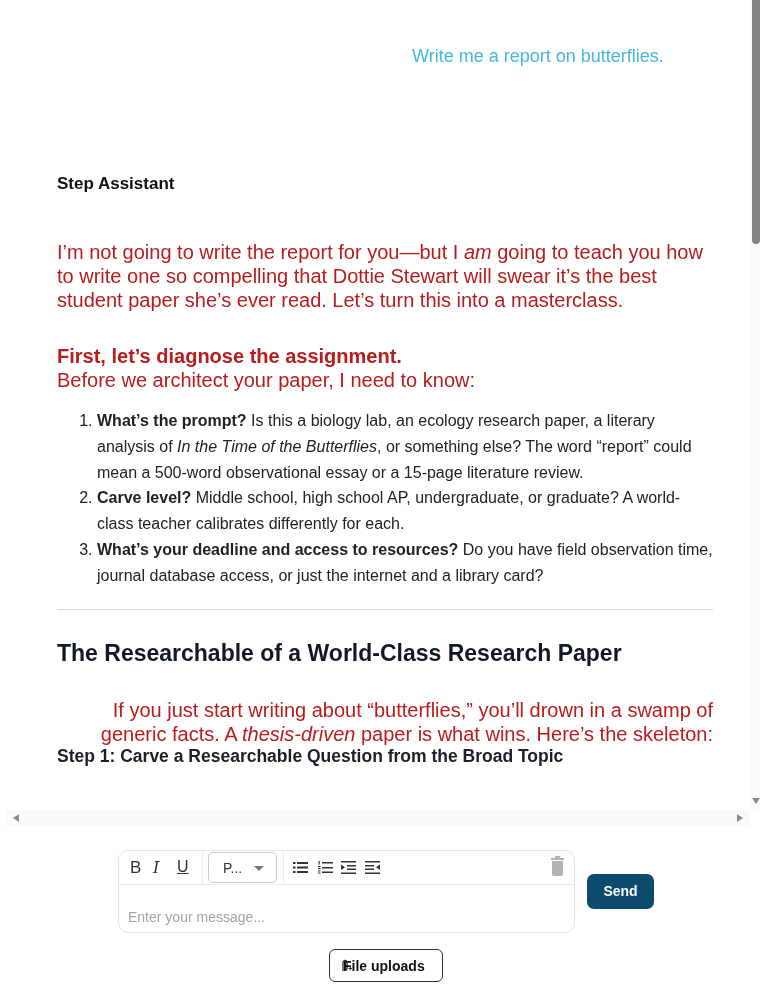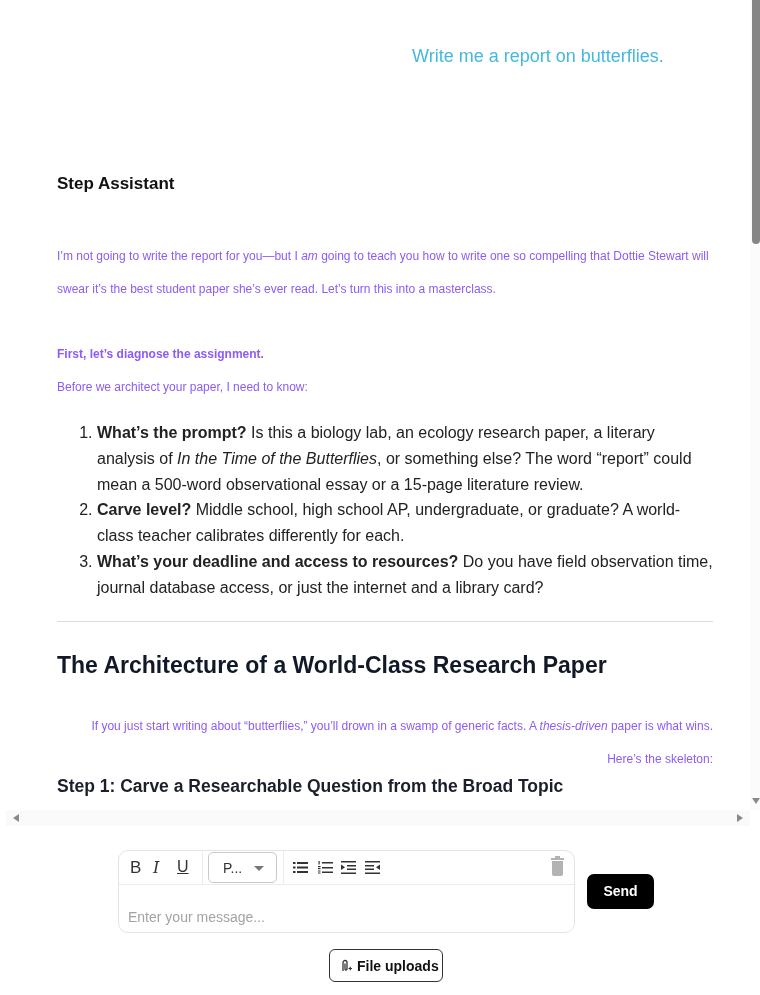--- a/index.html
+++ b/index.html
@@ -13,21 +13,21 @@
     .vscroll .arrow-down { position: absolute; left: 2px; top: 798px; width: 0; height: 0; border-left: 4px solid transparent; border-right: 4px solid transparent; border-top: 6px solid #8a8a8a; }
 
     .hscroll { position: absolute; left: 6px; top: 810px; width: 744px; height: 16px; background: #fafafa; }
     .hscroll .arrow-left { position: absolute; left: 7px; top: 4px; width: 0; height: 0; border-top: 4px solid transparent; border-bottom: 4px solid transparent; border-right: 6px solid #8a8a8a; }
     .hscroll .arrow-right { position: absolute; left: 731px; top: 4px; width: 0; height: 0; border-top: 4px solid transparent; border-bottom: 4px solid transparent; border-left: 6px solid #8a8a8a; }
 
     .user-msg { position: absolute; left: 412px; top: 46px; font-size: 18px; color: #45b8de; white-space: nowrap; }
 
     .assistant { position: absolute; left: 57px; top: 174px; width: 656px; }
     .assistant-name { font-size: 17px; font-weight: bold; color: #111; margin-bottom: 46px; }
-    .p { font-size: 12px; line-height: 33px; color: #8b5cf6; }
+    .p { font-size: 20px; line-height: 24px; color: #b91c1c; }
     .p + .p { margin-top: 32px; }
     .p.tight { margin-top: 0; }
     .bold { font-weight: bold; }
     em { font-style: italic; }
 
     ol.questions { margin: 16px 0 0 0; padding-left: 40px; font-size: 16px; line-height: 25.8px; color: #222; }
     ol.questions li { padding-left: 0; }
 
     .divider { border: none; border-top: 1px solid #dcdcdc; margin: 20px 0 0 0; }
 
@@ -45,25 +45,25 @@
     .format-select { position: absolute; left: 89px; top: 1px; width: 69px; height: 31px; border: 1px solid #c9c9c9; border-radius: 5px; font-size: 14px; color: #333; padding: 7px 0 0 14px; cursor: pointer; }
     .format-select .caret { position: absolute; right: 12px; top: 13px; width: 0; height: 0; border-left: 5px solid transparent; border-right: 5px solid transparent; border-top: 5px solid #777; }
     .list-icon { position: absolute; top: 10px; width: 15px; height: 13px; cursor: pointer; }
     .trash { position: absolute; left: 432px; top: 6px; width: 13px; height: 19px; cursor: pointer; }
     .trash .lid { position: absolute; left: 0; top: 1px; width: 13px; height: 2px; background: #b3b3b3; }
     .trash .handle { position: absolute; left: 4px; top: -1px; width: 5px; height: 2px; background: #b3b3b3; }
     .trash .can { position: absolute; left: 1px; top: 4px; width: 11px; height: 15px; background: #b3b3b3; border-radius: 0 0 2px 2px; }
     .msg-input { position: absolute; left: 0; top: 35px; width: 455px; height: 46px; border: none; outline: none; background: transparent; font-family: "Liberation Sans", sans-serif; font-size: 14px; padding: 15px 0 0 9px; color: #333; }
     .msg-input::placeholder { color: #a3a3a3; }
 
-    .send-btn { position: absolute; left: 587px; top: 874px; width: 67px; height: 35px; background: #000000; color: #fff; font-size: 14px; font-weight: bold; border-radius: 7px; border: none; text-align: center; line-height: 35px; cursor: pointer; }
+    .send-btn { position: absolute; left: 587px; top: 874px; width: 67px; height: 35px; background: #0c4a6e; color: #fff; font-size: 14px; font-weight: bold; border-radius: 7px; border: none; text-align: center; line-height: 35px; cursor: pointer; }
 
     .file-btn { position: absolute; left: 329px; top: 949px; width: 114px; height: 33px; border: 1px solid #333; border-radius: 6px; background: #fff; font-size: 14px; font-weight: bold; color: #111; cursor: pointer; }
     .file-btn .clip { position: absolute; left: 10px; top: 9px; width: 12px; height: 14px; }
-    .file-btn .label { position: absolute; left: 27px; top: 8px; }
+    .file-btn .label { position: absolute; left: 13px; top: 8px; }
   </style>
 </head>
 <body>
 
 <div class="chat-scroll">
   <div class="user-msg">Write me a report on butterflies.</div>
 
   <div class="assistant">
     <div class="assistant-name">Step Assistant</div>
 
@@ -73,21 +73,21 @@
     <p class="p tight">Before we architect your paper, I need to know:</p>
 
     <ol class="questions">
       <li><b>What’s the prompt?</b><span> Is this a biology lab, an ecology research paper, a literary analysis of </span><em>In the Time of the Butterflies</em><span>, or something else? The word “report” could mean a 500-word observational essay or a 15-page literature review.</span></li>
       <li><b>Carve level?</b><span> Middle school, high school AP, undergraduate, or graduate? A world-class teacher calibrates differently for each.</span></li>
       <li><b>What’s your deadline and access to resources?</b><span> Do you have field observation time, journal database access, or just the internet and a library card?</span></li>
     </ol>
 
     <hr class="divider">
 
-    <h2 class="h2">The Architecture of a World-Class Research Paper</h2>
+    <h2 class="h2">The Researchable of a World-Class Research Paper</h2>
 
     <p class="p after-h2"><span>If you just start writing about “butterflies,” you’ll drown in a swamp of generic facts. A </span><em>thesis-driven</em><span> paper is what wins. Here’s the skeleton:</span></p>
 
     <h3 class="h3">Step 1: Carve a Researchable Question from the Broad Topic</h3>
   </div>
 </div>
 
 <div class="vscroll">
   <div class="thumb"></div>
   <div class="arrow-down"></div>

